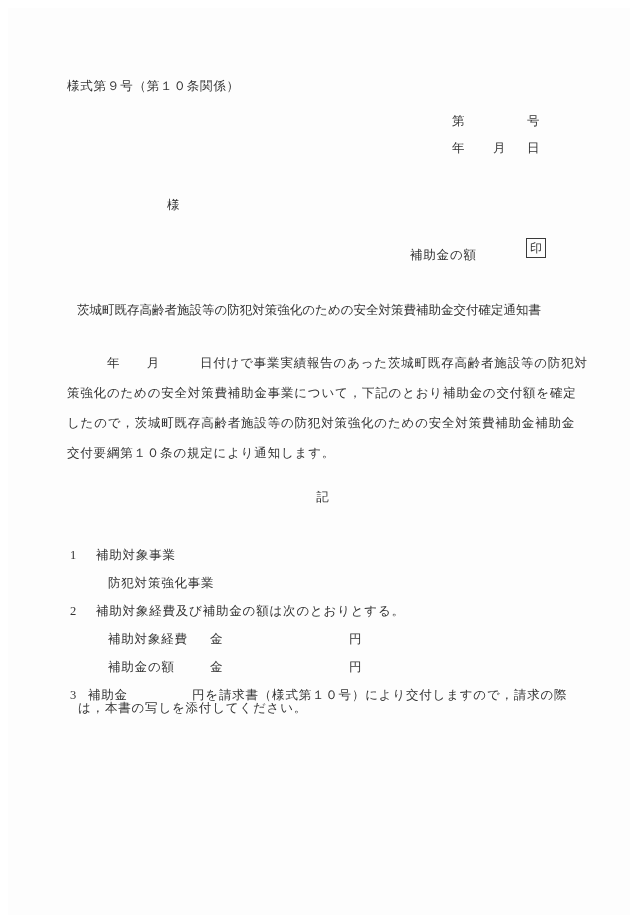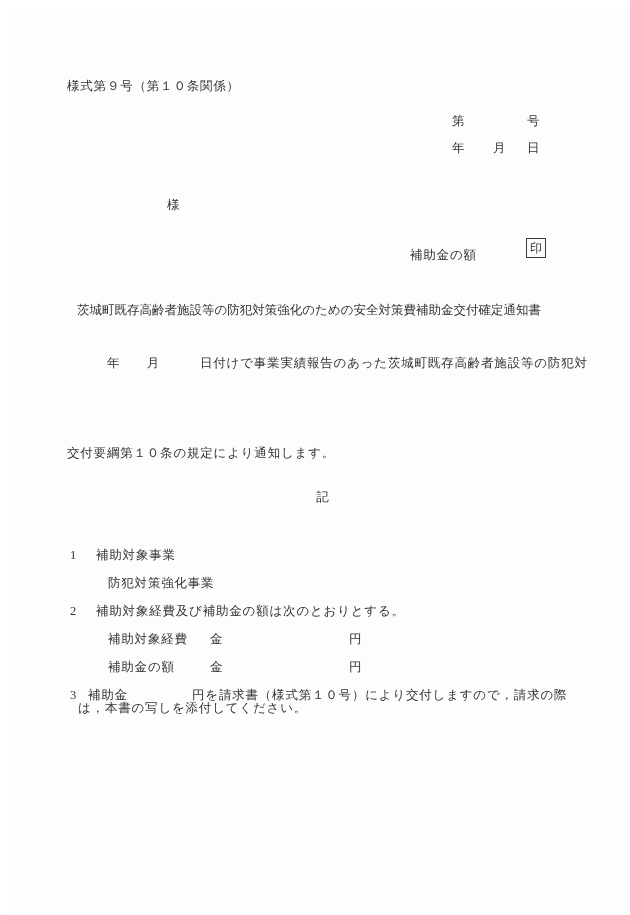--- a/index.html
+++ b/index.html
@@ -41,20 +41,22 @@
   <div class="t" style="left:515px; top:129px">日</div>
 
   <div class="t" style="left:155px; top:186px">様</div>
 
   <div class="t" style="left:398px; top:236px">補助金の額</div>
   <div class="seal-box" style="left:518px; top:230px">印</div>
 
   <div class="t center doc-title" style="top:291px">茨城町既存高齢者施設等の防犯対策強化のための安全対策費補助金交付確定通知書</div>
 
   <div class="t" style="left:55px; top:344px">　　　年　　月　　　日付けで事業実績報告のあった茨城町既存高齢者施設等の防犯対</div>
+  <div class="t" style="left:55px; top:374px">策強化のための安全対策費補助金事業について，下記のとおり補助金の交付額を確定</div>
+  <div class="t" style="left:55px; top:404px">したので，茨城町既存高齢者施設等の防犯対策強化のための安全対策費補助金補助金</div>
   <div class="t" style="left:55px; top:434px">交付要綱第１０条の規定により通知します。</div>
 
   <div class="t center" style="top:478px">記</div>
 
   <div class="t" style="left:58px; top:536px">1</div>
   <div class="t" style="left:84px; top:536px">補助対象事業</div>
   <div class="t" style="left:96px; top:564px">防犯対策強化事業</div>
 
   <div class="t" style="left:58px; top:592px">2</div>
   <div class="t" style="left:84px; top:592px">補助対象経費及び補助金の額は次のとおりとする。</div>

